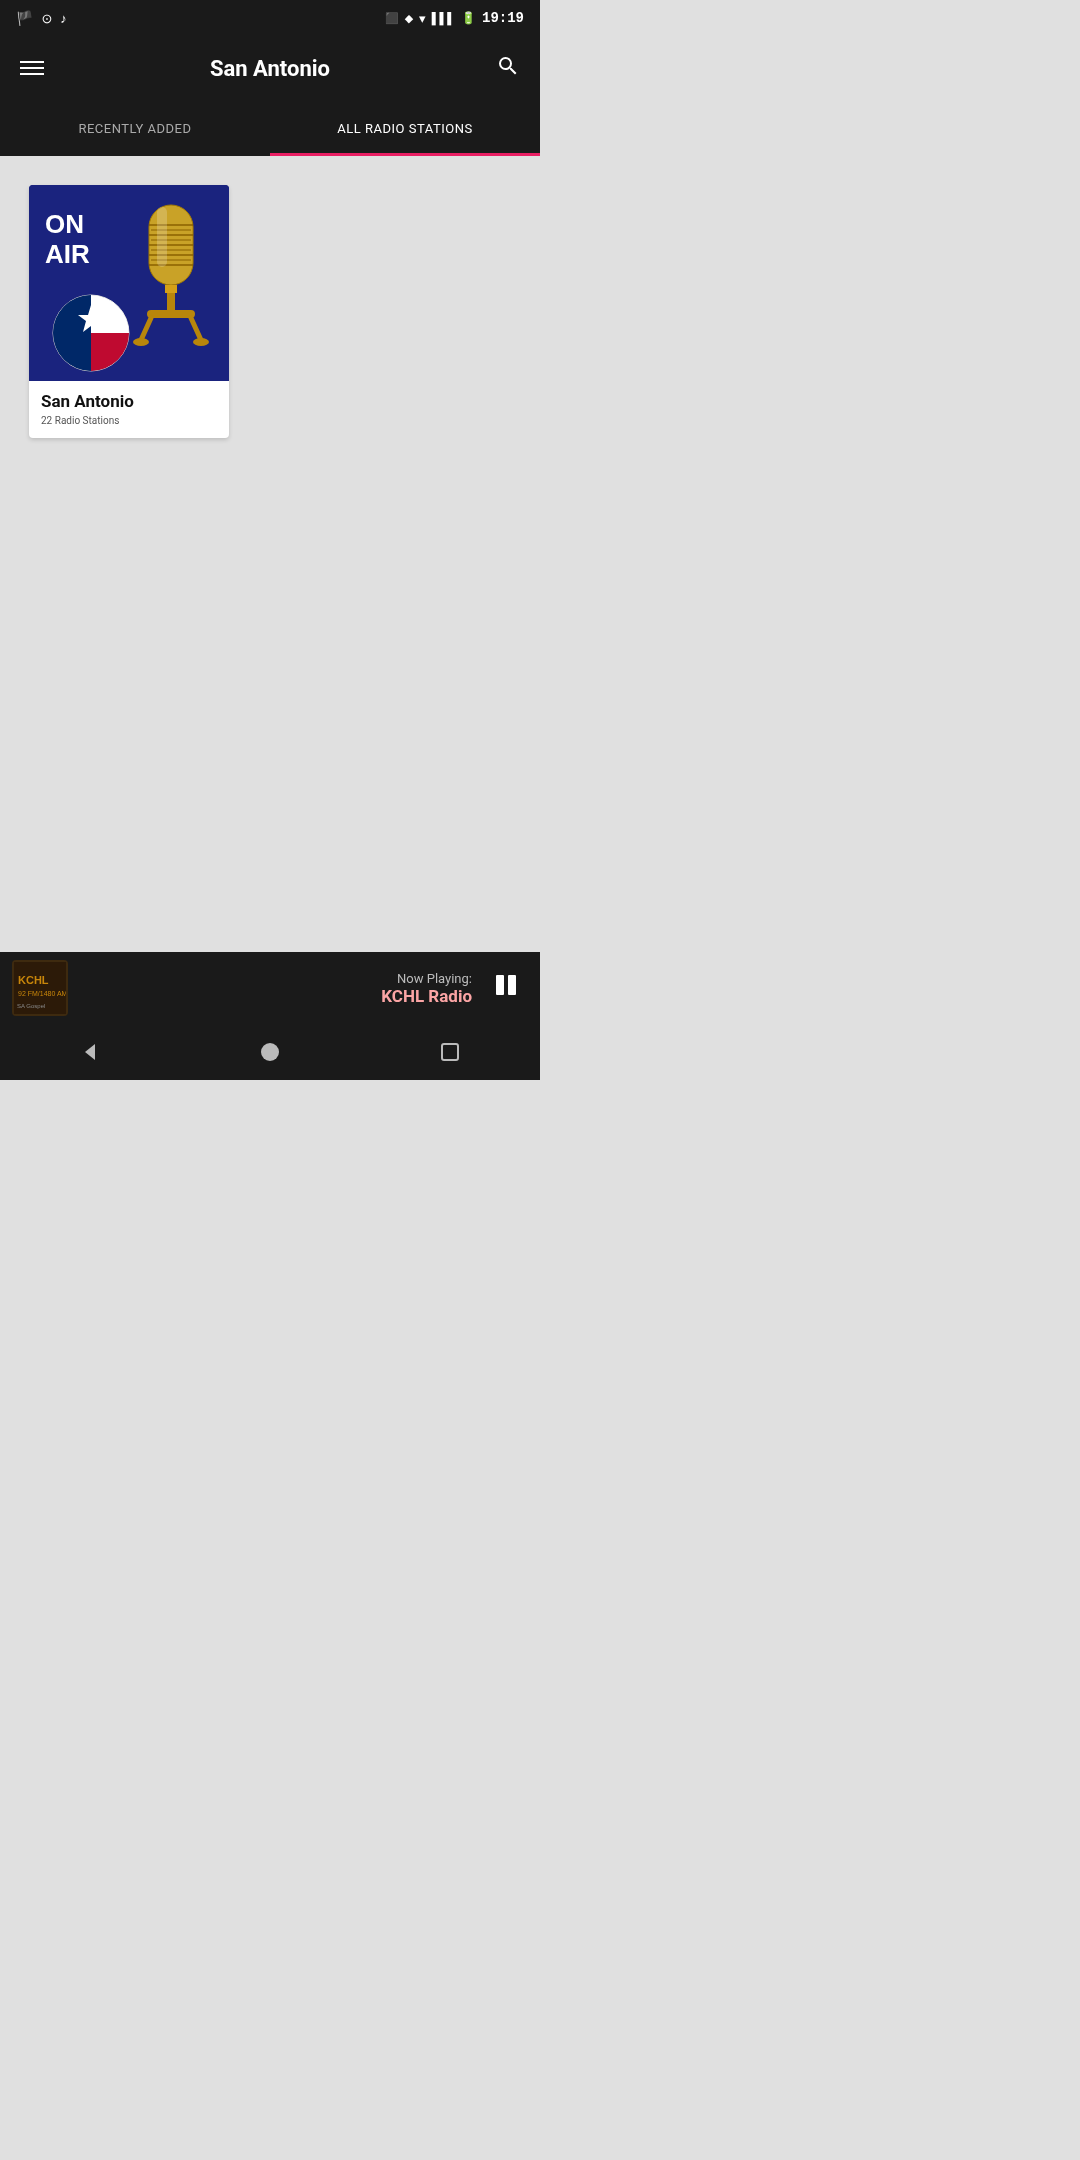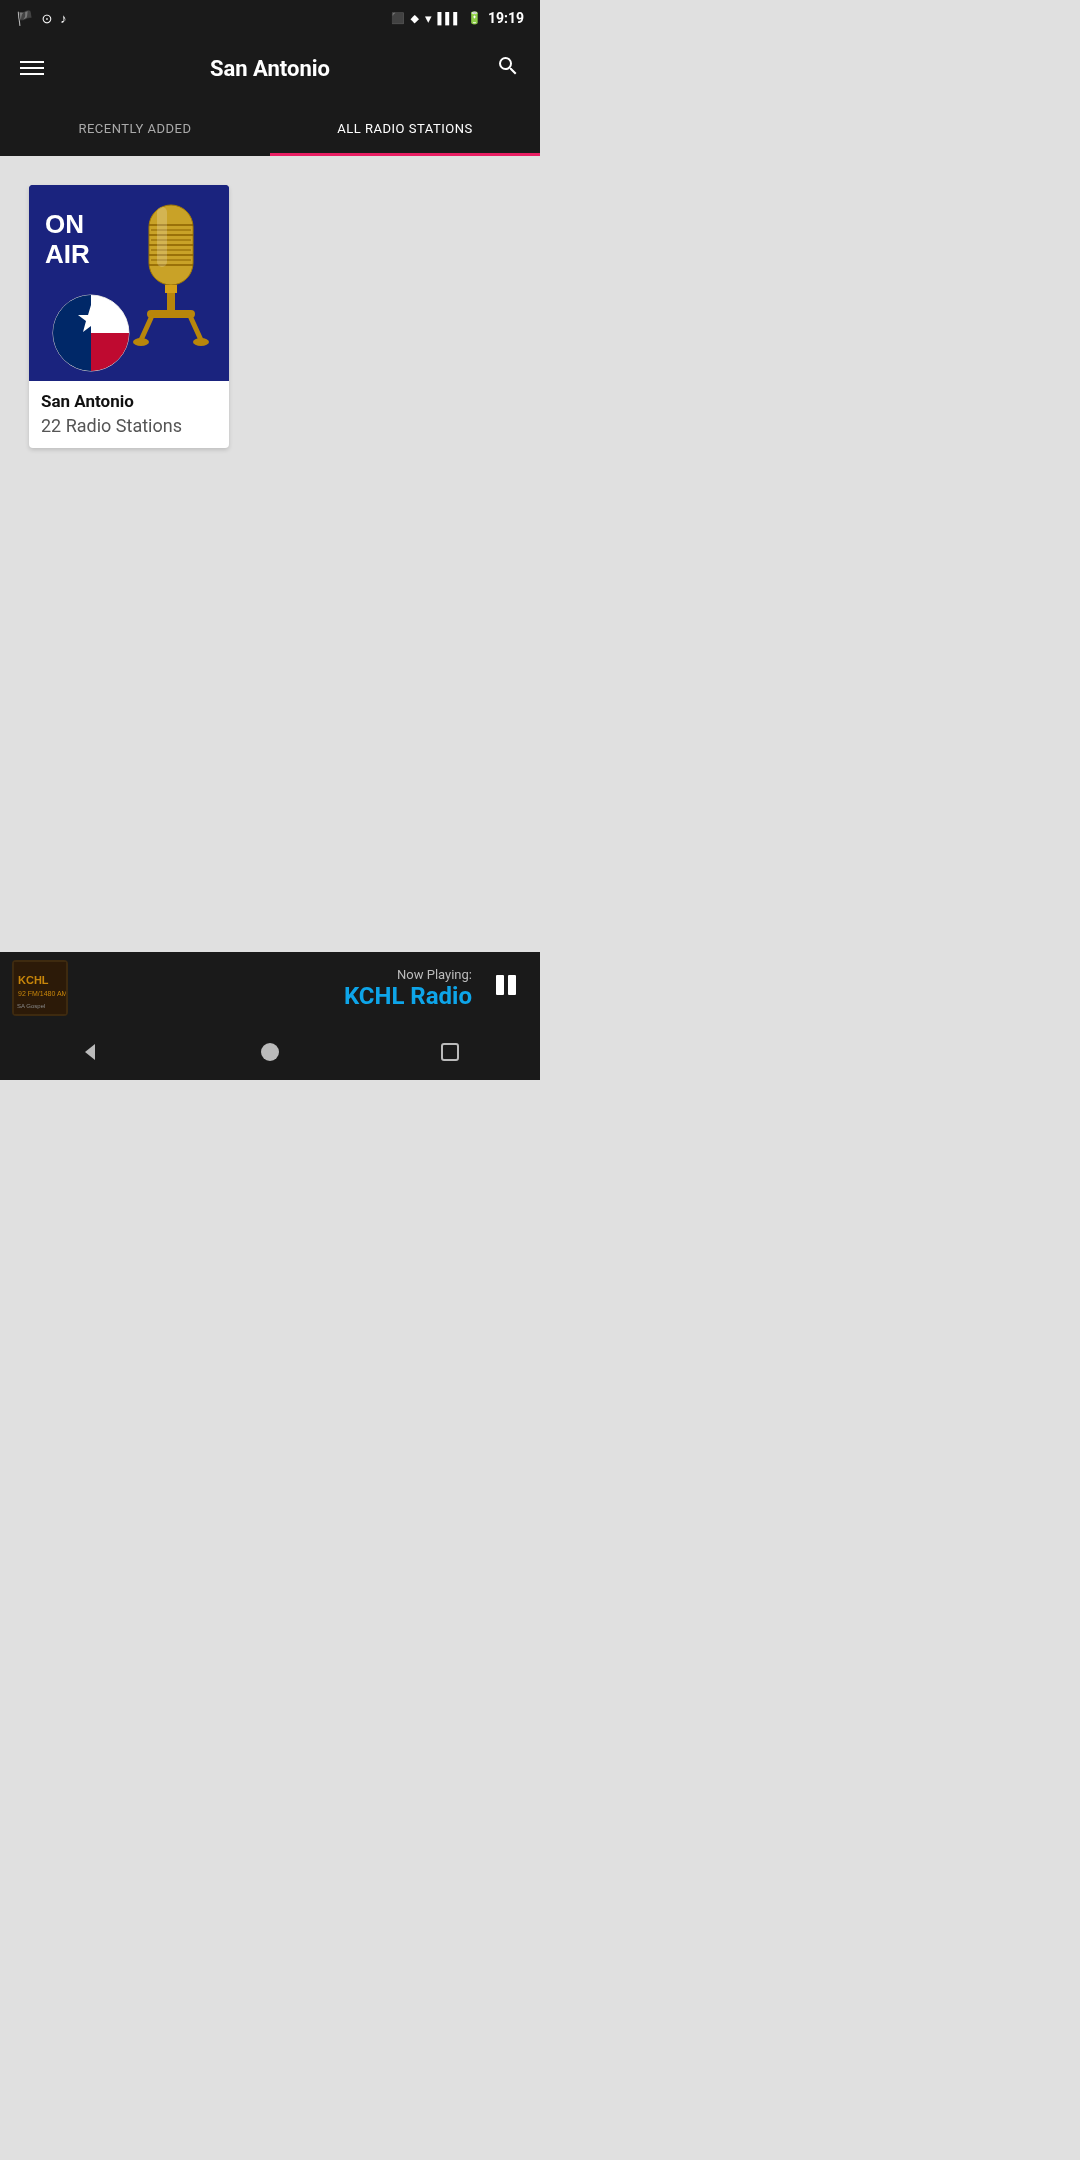--- a/index.html
+++ b/index.html
@@ -39,20 +39,21 @@
 
     .status-icon {
       color: white;
       font-size: 13px;
     }
 
     .status-time {
       color: white;
       font-size: 14px;
       font-weight: bold;
+      font-family: Liberation Mono, monospace;
     }
 
     
     .app-bar {
       width: 100%;
       height: 64px;
       background: #1a1a1a;
       display: flex;
       align-items: center;
       justify-content: space-between;
@@ -157,21 +158,21 @@
     }
 
     .station-name {
       font-size: 17px;
       font-weight: bold;
       color: #111;
       margin-bottom: 4px;
     }
 
     .station-count {
-      font-size: 18px;
+      font-size: 10px;
       color: #555;
     }
 
     
     .now-playing-bar {
       position: absolute;
       bottom: 56px;
       left: 0;
       right: 0;
       height: 72px;
@@ -198,22 +199,22 @@
       flex: 1;
       text-align: right;
     }
 
     .now-playing-label {
       color: #bbb;
       font-size: 13px;
     }
 
     .now-playing-station {
-      color: #0ea5e9;
-      font-size: 24px;
+      color: #fca5a5;
+      font-size: 17px;
       font-weight: bold;
     }
 
     .pause-btn {
       color: white;
       font-size: 26px;
       cursor: pointer;
       padding: 8px;
     }
 

